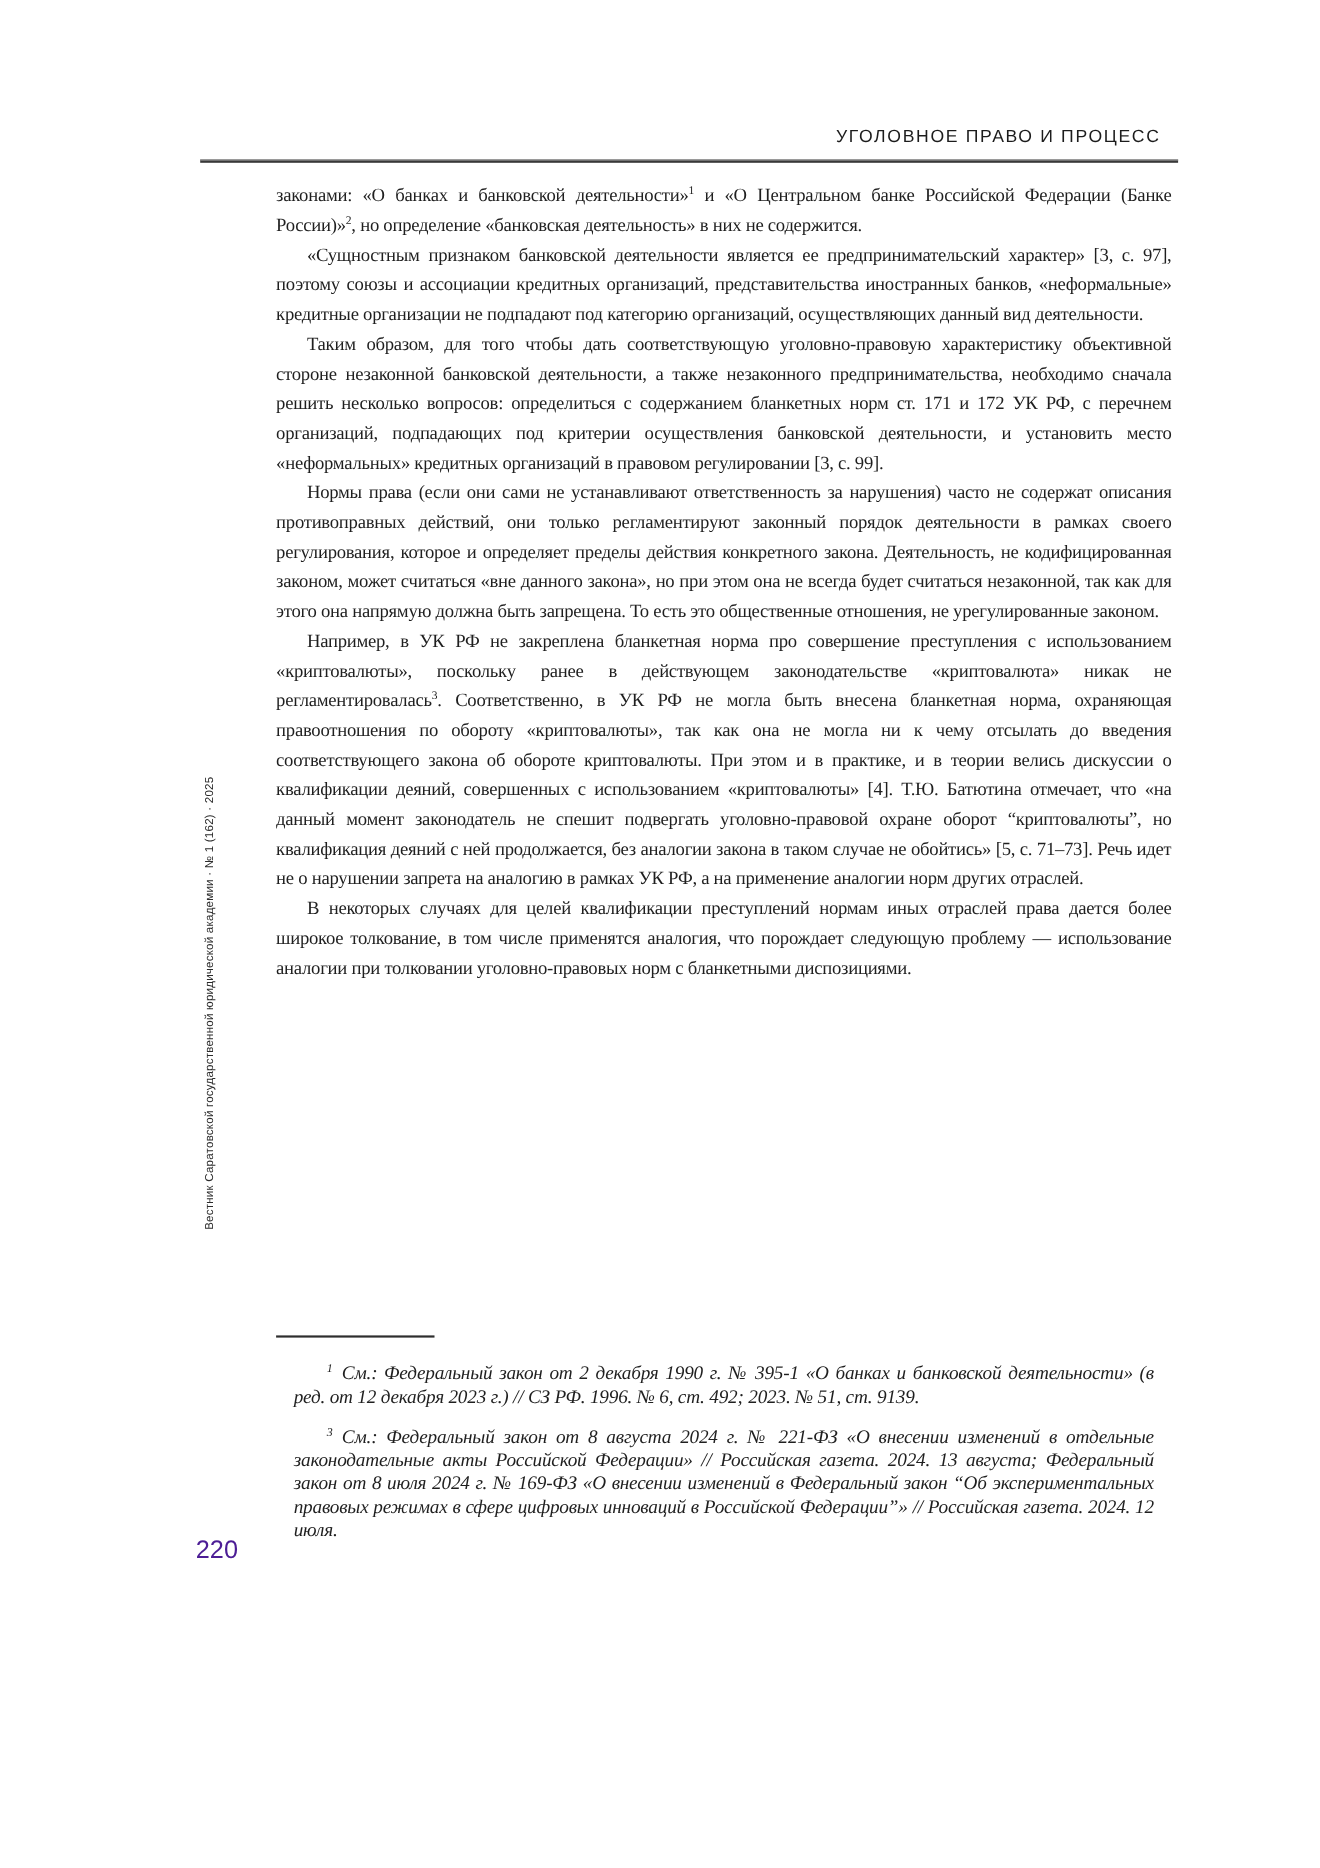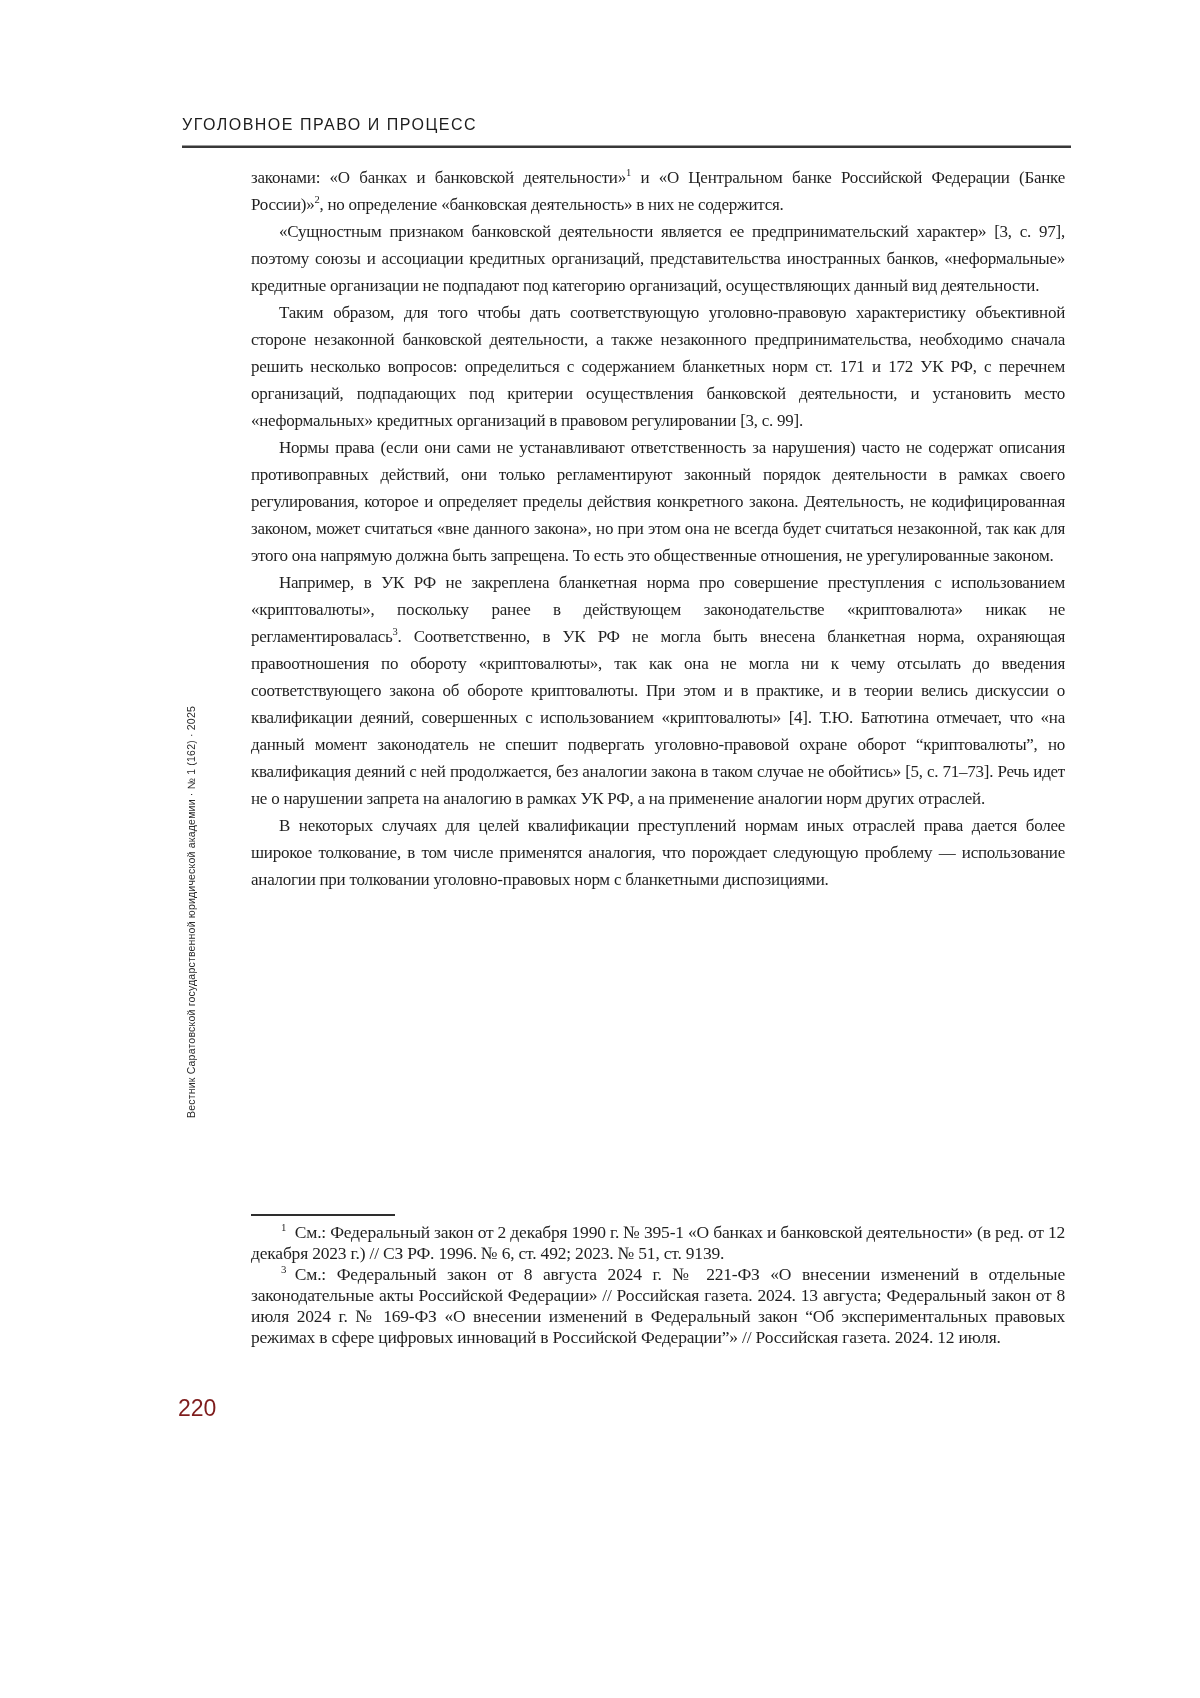--- a/index.html
+++ b/index.html
@@ -8,22 +8,22 @@
     background: #ffffff;
     position: relative;
     font-family: "Liberation Serif", serif;
     color: #1f1f1f;
   }
   .page { position: absolute; inset: 0; }
 
   
   .running-head {
     position: absolute;
-    left: 182px; top: 116px; width: 889px;
-    text-align: left;
+    left: 166px; top: 116px; width: 889px;
+    text-align: right;
     font-family: "Liberation Sans", sans-serif;
     font-size: 16px;
     letter-spacing: 1.5px;
     color: #1c1c1c;
     white-space: nowrap;
   }
   .header-rule {
     position: absolute;
     left: 182px; top: 145px; width: 889px;
     height: 2px; background: #383838;
@@ -53,28 +53,28 @@
     left: 251px; top: 1214px; width: 144px;
     height: 0; border-top: 2px solid #2e2e2e;
   }
   .footnotes {
     position: absolute;
     left: 251px; top: 1222px; width: 814px;
     font-size: 17.5px; line-height: 21px;
     letter-spacing: -0.2px;
     text-align: justify;
   }
-  .footnotes p { margin: 0; text-indent: 30px; }
+  .footnotes p { margin: 16px; text-indent: 30px; font-style: italic; }
 
   
   .page-number {
     position: absolute;
     left: 178px; top: 1395px;
     font-family: "Liberation Sans", sans-serif;
-    font-size: 23px; color: #7f1d1d;
+    font-size: 23px; color: #4c1d95;
   }
 
   
   .sidebar-vertical {
     position: absolute;
     left: 185px; top: 1118px;
     transform: rotate(-90deg);
     transform-origin: 0 0;
     white-space: nowrap;
     font-family: "Liberation Sans", sans-serif;

